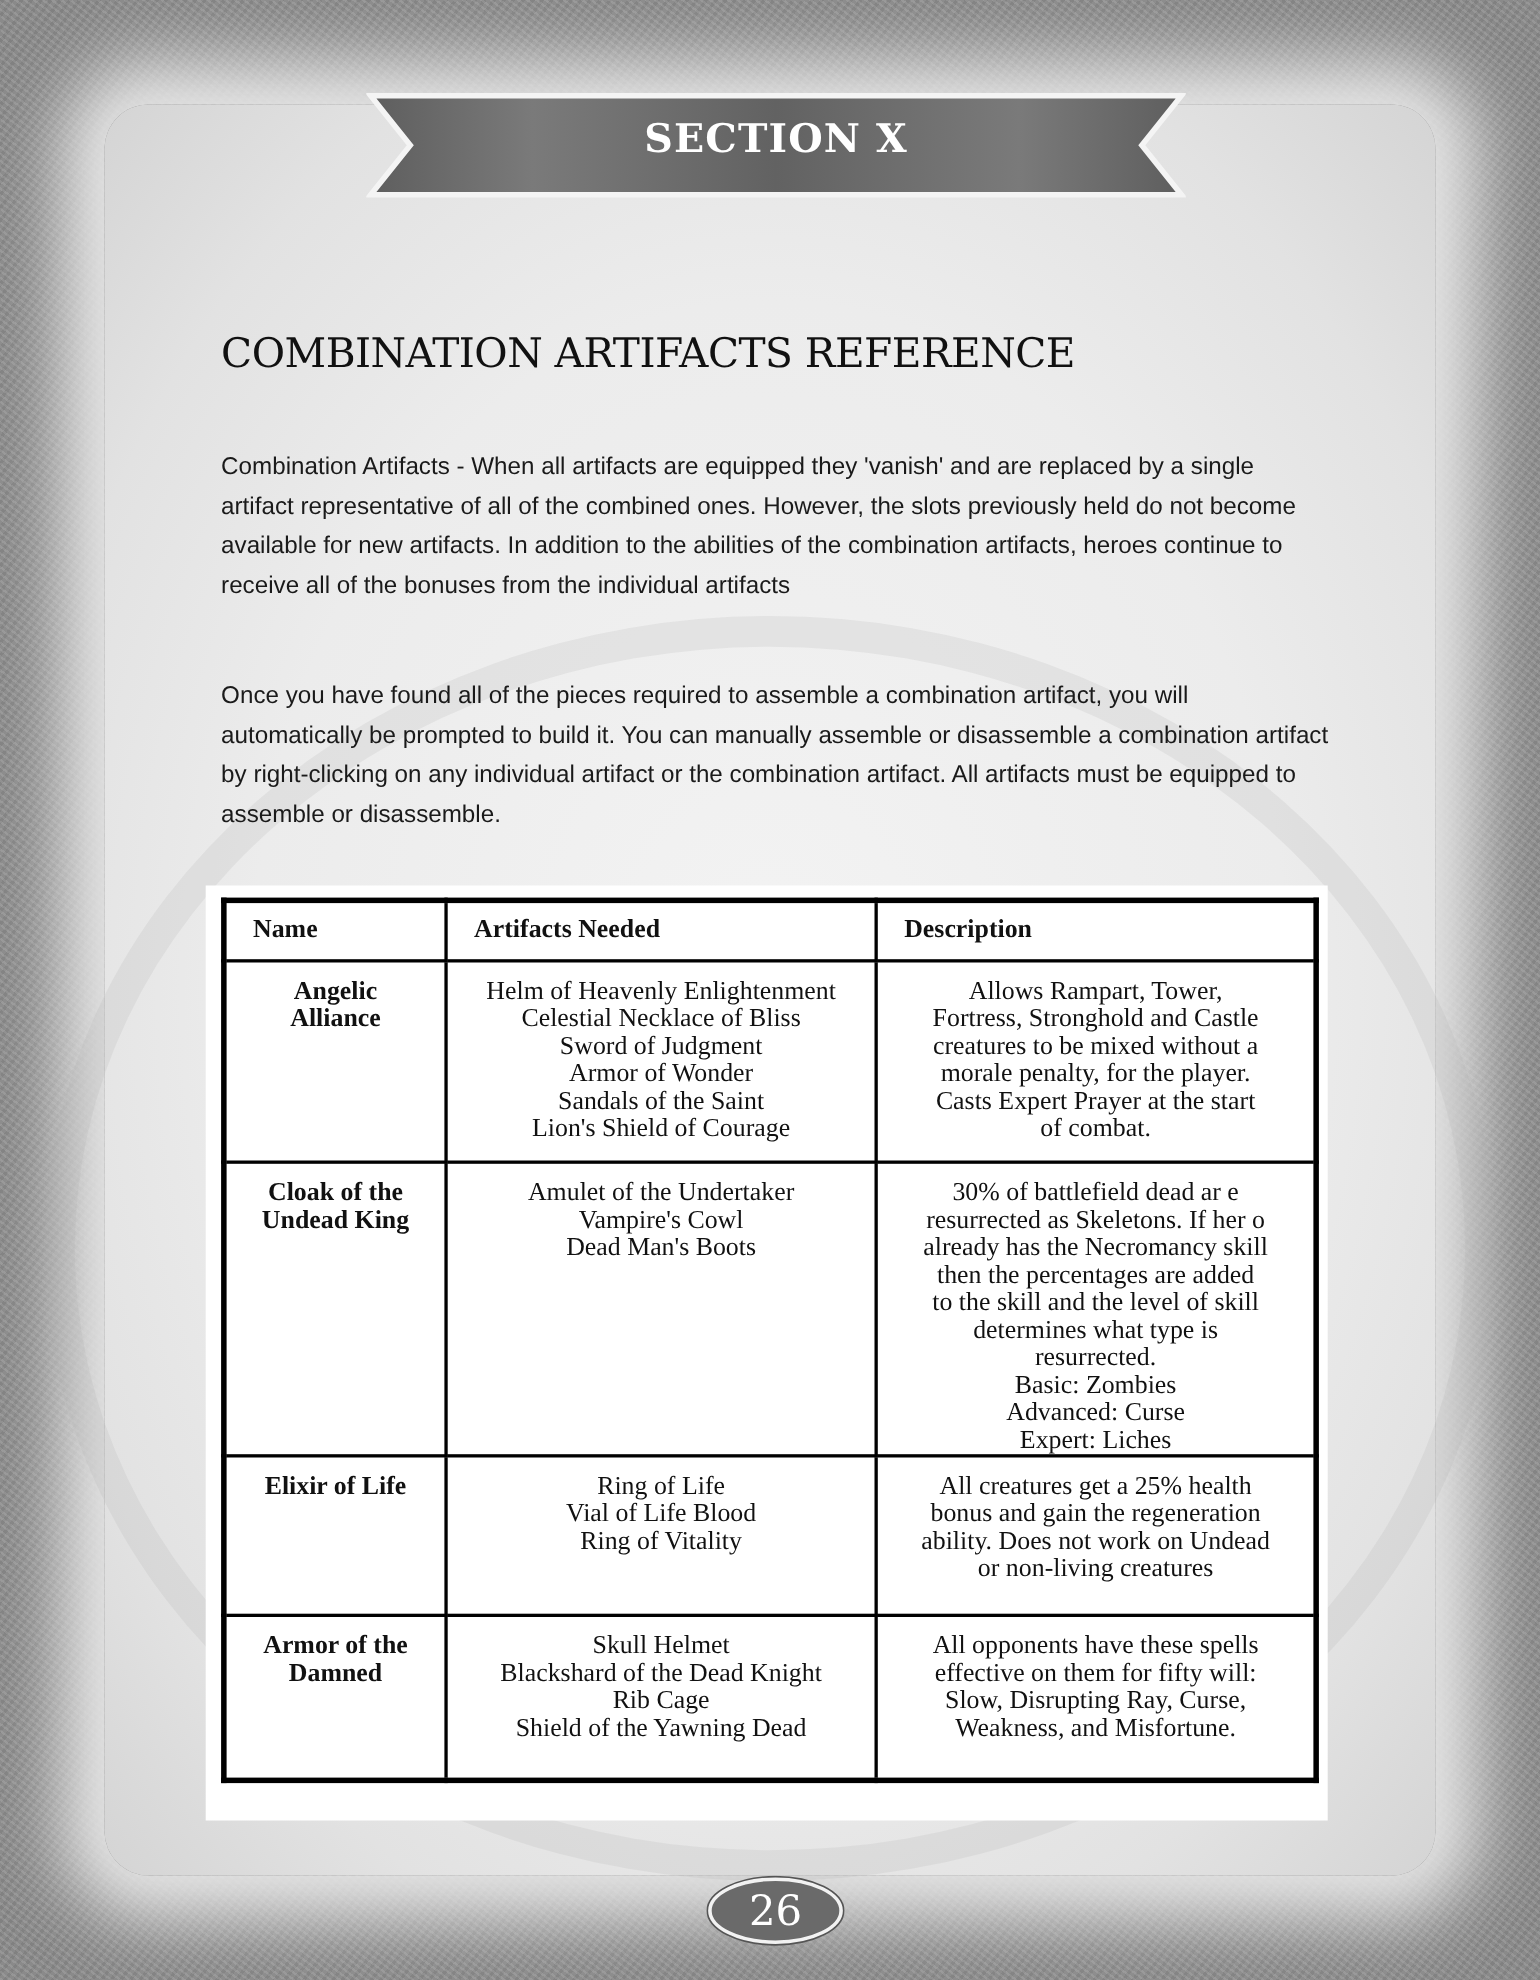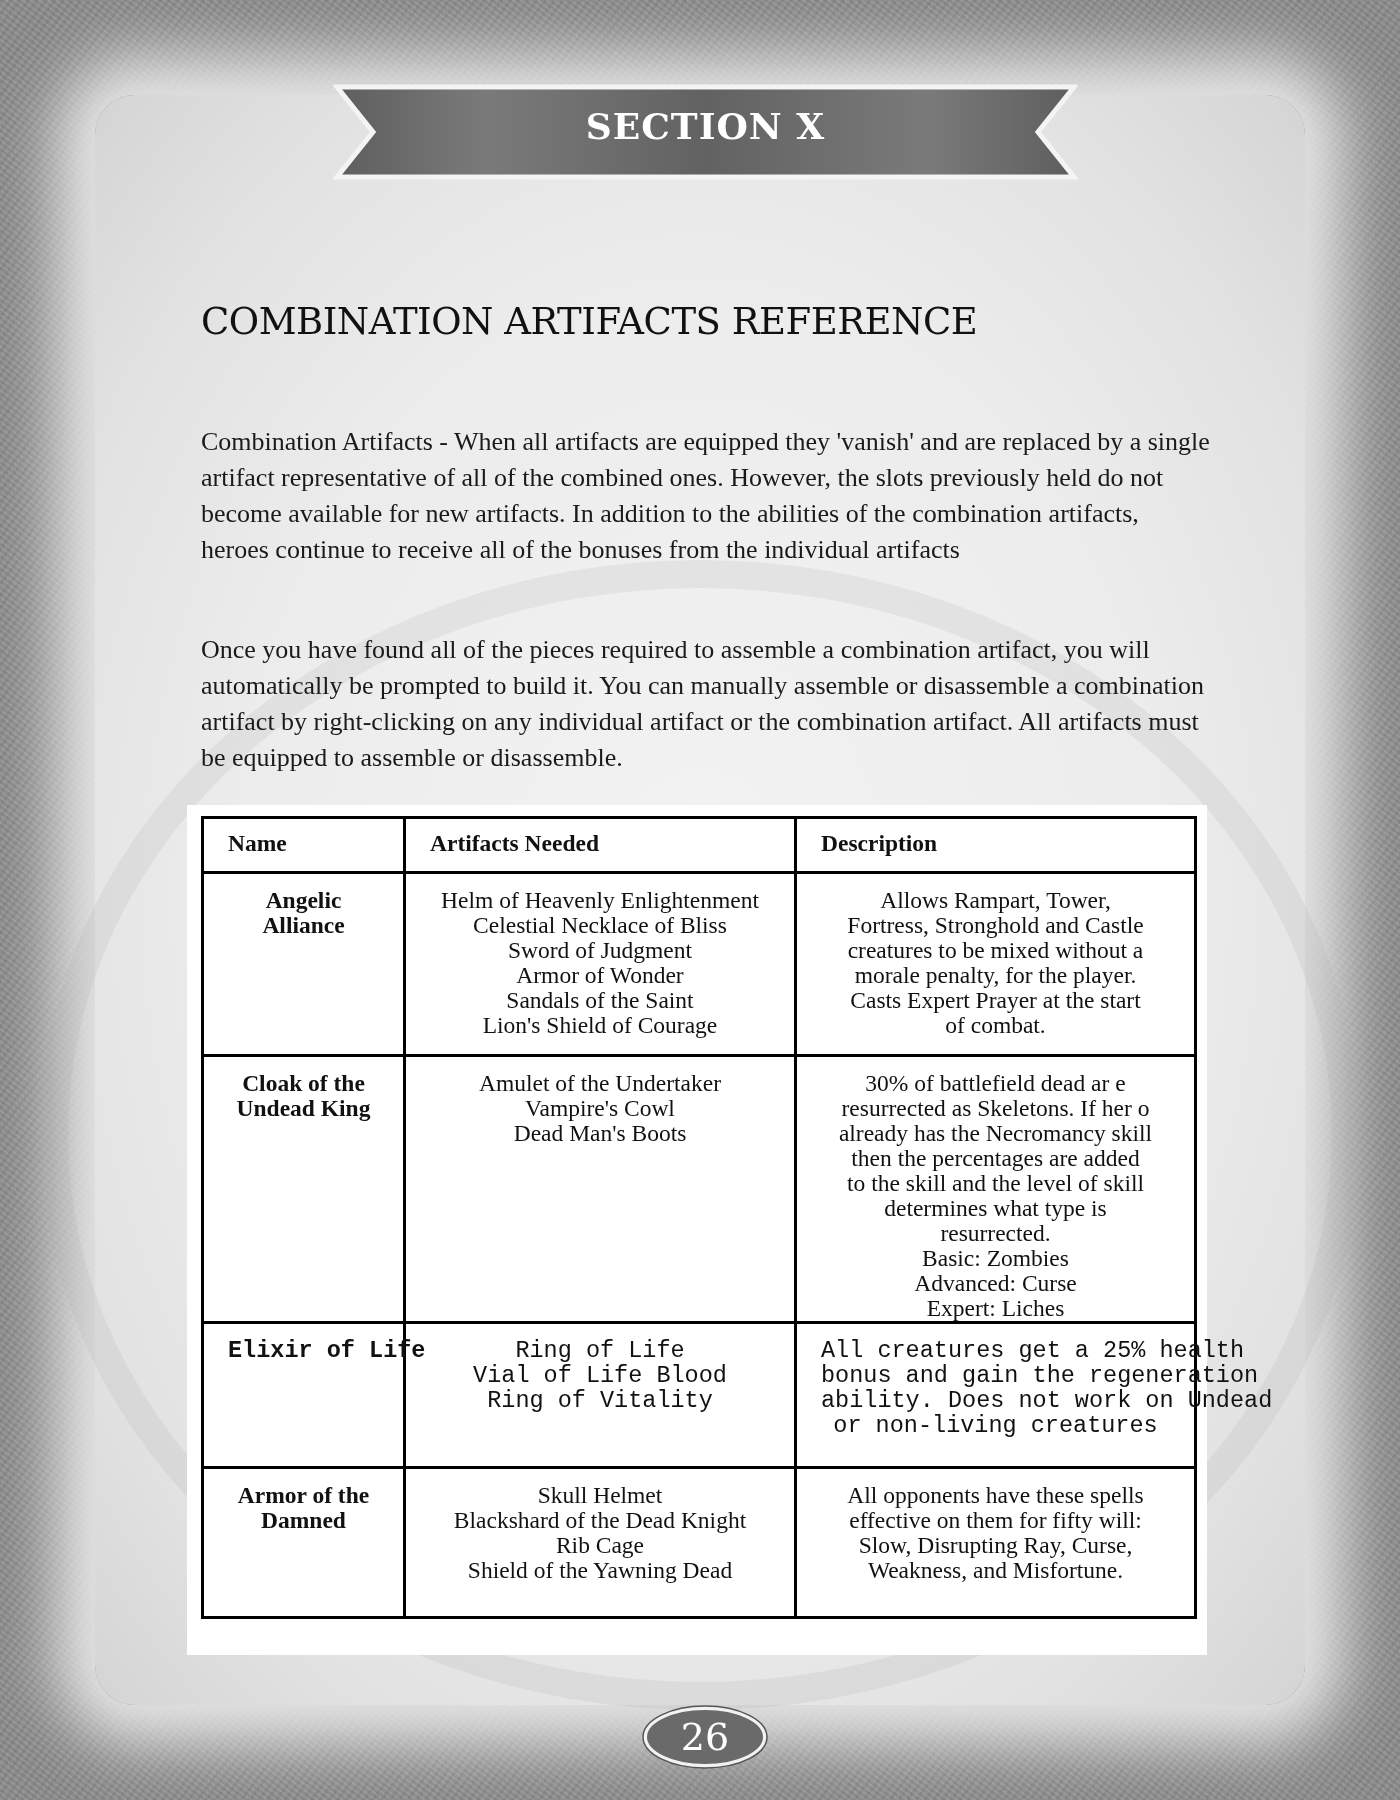--- a/index.html
+++ b/index.html
@@ -37,48 +37,47 @@
     color: #ffffff; font-size: 36px; font-weight: bold; letter-spacing: 1px;
     font-family: "DejaVu Serif", serif;
   }
   .heading {
     position: absolute; left: 201px; top: 300px;
     font-size: 37px; font-weight: normal; color: #111;
     font-family: "DejaVu Serif", serif; letter-spacing: -0.5px;
   }
   .para {
     position: absolute; left: 201px; width: 1010px;
-    font-size: 26px; line-height: 36px; color: #1a1a1a;
-    font-family: Liberation Serif, serif;
-    margin-top: 18px;
+    font-size: 22px; line-height: 36px; color: #1a1a1a;
+    font-family: Liberation Sans, sans-serif;
   }
   .p1 { top: 406px; }
   .p2 { top: 614px; }
   .table-back {
     position: absolute; left: 187px; top: 805px; width: 1020px; height: 850px;
     background: #ffffff;
   }
   table.art {
     position: absolute; left: 201px; top: 816px; width: 993px;
     border-collapse: collapse; table-layout: fixed;
     font-family: "Liberation Serif", serif; color: #111;
     font-size: 23.5px; line-height: 25px;
   }
   table.art td, table.art th {
     border: 3px solid #000; vertical-align: top; text-align: left;
     padding: 14px 24px 0 24px; box-sizing: border-box;
   }
-  table.art { border: 3px solid #000000; }
+  table.art { border: 5px solid #000000; }
   table.art th { font-weight: bold; height: 55px; padding-top: 12px; }
   table.art col.c1 { width: 202px; }
   table.art col.c2 { width: 391px; }
   table.art col.c3 { width: 400px; }
   .r1 td { height: 183px; }
   .r2 td { height: 228px; }
-  .r3 td { height: 145px; font-family: Liberation Mono, monospace; }
+  .r3 td { height: 145px; }
   .r4 td { height: 150px; margin-top: 31px; }
   td.name { font-weight: bold; }
   .line { display: block; white-space: nowrap; text-align: center; }
   .pagenum {
     position: absolute; left: 642px; top: 1705px; width: 126px; height: 64px;
   }
   .pagenum svg { position: absolute; left: 0; top: 0; }
   .pagenum-text {
     position: absolute; left: 0; right: 0; top: 10px; text-align: center;
     color: #fff; font-size: 38px; font-family: "DejaVu Serif", serif;

